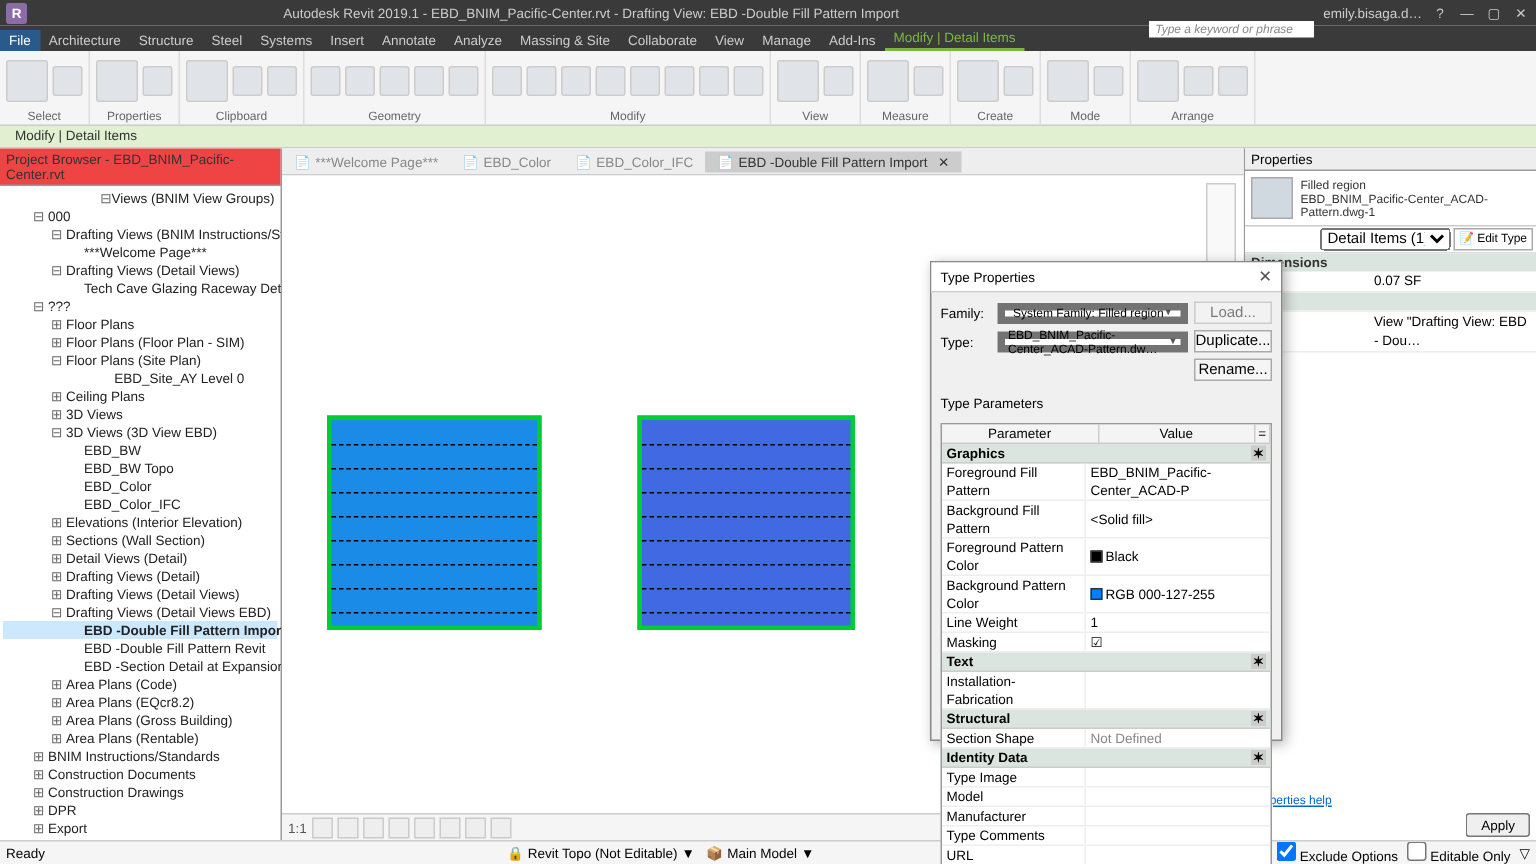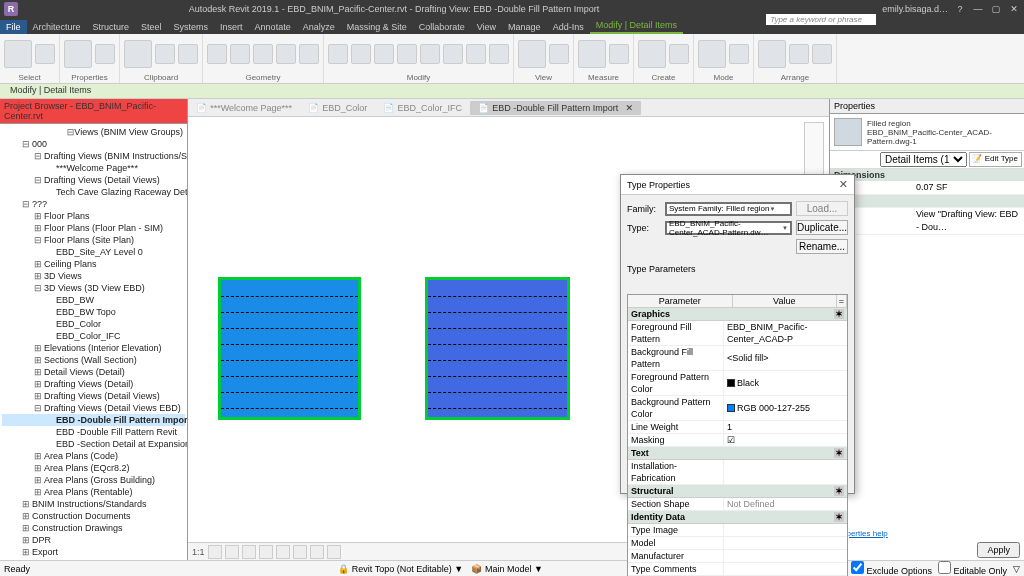--- a/index.html
+++ b/index.html
@@ -54,24 +54,24 @@
     .props-pane .phead { background: #dbe5e0; padding: 1px 4px; font-weight: bold; color: #333; }
     .statusbar { position: absolute; bottom: 0; left: 0; right: 0; height: 16px; background: #f5f5f5; border-top: 1px solid #ccc; display: flex; align-items: center; font-size: 9px; padding: 0 4px; justify-content: space-between; }
     .statusbar .sb-mid { display: flex; gap: 8px; }
     .statusbar .sb-right { display: flex; gap: 6px; align-items: center; }
     .dialog { position: absolute; left: 620px; top: 174px; width: 235px; height: 320px; background: #f0f0f0; border: 1px solid #888; box-shadow: 2px 2px 8px rgba(0,0,0,0.3); font-size: 9px; display: flex; flex-direction: column; }
     .dialog .dlg-title { background: #fff; padding: 3px 6px; border-bottom: 1px solid #ccc; display: flex; justify-content: space-between; align-items: center; }
     .dialog .dlg-title .close { cursor: pointer; font-size: 11px; color: #555; }
     .dialog .dlg-body { padding: 6px; flex: 1; display: flex; flex-direction: column; }
     .dlg-row { display: flex; align-items: center; margin-bottom: 4px; gap: 4px; }
     .dlg-row label { width: 34px; }
-    .dlg-row .combo { flex: 1; border: 2px solid #737373; background: #fff; padding: 1px 2px; font-size: 8px; height: 14px; display: flex; align-items: center; justify-content: flex-start; }
+    .dlg-row .combo { flex: 1; border: 5px solid #737373; background: #fff; padding: 1px 2px; font-size: 8px; height: 14px; display: flex; align-items: center; justify-content: center; }
     .dlg-row .combo::after { content: "▼"; font-size: 6px; color: #555; }
     .dlg-btn { width: 52px; border: 1px solid #aaa; background: #f5f5f5; text-align: center; padding: 1px 0; font-size: 10px; cursor: pointer; }
-    .params-label { margin: 6px 0 20px; }
+    .params-label { margin: 6px 0 8px; }
     .params-grid { border: 1px solid #999; background: #fff; flex: 1; overflow: auto; }
     .params-grid .gh { display: flex; background: #f4f4f4; border-bottom: 1px solid #ccc; }
     .params-grid .gh div { flex: 1; text-align: center; padding: 1px; border-right: 1px solid #ccc; }
     .params-grid .cat { background: #dbe5e0; font-weight: bold; padding: 1px 3px; border-bottom: 1px solid #ccc; display: flex; justify-content: space-between; }
     .params-grid .cat .btn { background: #ccc; width: 10px; text-align: center; cursor: pointer; }
     .params-grid .row { display: flex; border-bottom: 1px solid #eee; line-height: 12px; }
     .params-grid .row .c1 { flex: 0 0 96px; padding: 0 3px; border-right: 1px solid #eee; }
     .params-grid .row .c2 { flex: 1; padding: 0 3px; display: flex; align-items: center; gap: 2px; }
     .swatch { width: 8px; height: 8px; border: 1px solid #333; display: inline-block; }
     .props-help { color: #06c; text-decoration: underline; font-size: 8px; padding: 2px 4px; }
@@ -204,21 +204,21 @@
         <div class="item" style="padding-left: 0px; text-align: right;"><span class="toggle">⊟</span>Views (BNIM View Groups)</div>
         <div class="item" style="padding-left: 20px;"><span class="toggle">⊟</span>000</div>
         <div class="item" style="padding-left: 32px;"><span class="toggle">⊟</span>Drafting Views (BNIM Instructions/Standards)</div>
         <div class="item" style="padding-left: 44px;"><span class="toggle"></span>***Welcome Page***</div>
         <div class="item" style="padding-left: 32px;"><span class="toggle">⊟</span>Drafting Views (Detail Views)</div>
         <div class="item" style="padding-left: 44px;"><span class="toggle"></span>Tech Cave Glazing Raceway Detail B</div>
         <div class="item" style="padding-left: 20px;"><span class="toggle">⊟</span>???</div>
         <div class="item" style="padding-left: 32px;"><span class="toggle">⊞</span>Floor Plans</div>
         <div class="item" style="padding-left: 32px;"><span class="toggle">⊞</span>Floor Plans (Floor Plan - SIM)</div>
         <div class="item" style="padding-left: 32px;"><span class="toggle">⊟</span>Floor Plans (Site Plan)</div>
-        <div class="item" style="padding-left: 44px;"><span class="toggle"></span>EBD_Site_AY Level 0</div>
+        <div class="item" style="padding-left: 44px; text-align: center;"><span class="toggle"></span>EBD_Site_AY Level 0</div>
         <div class="item" style="padding-left: 32px;"><span class="toggle">⊞</span>Ceiling Plans</div>
         <div class="item" style="padding-left: 32px;"><span class="toggle">⊞</span>3D Views</div>
         <div class="item" style="padding-left: 32px;"><span class="toggle">⊟</span>3D Views (3D View EBD)</div>
         <div class="item" style="padding-left: 44px;"><span class="toggle"></span>EBD_BW</div>
         <div class="item" style="padding-left: 44px;"><span class="toggle"></span>EBD_BW Topo</div>
         <div class="item" style="padding-left: 44px;"><span class="toggle"></span>EBD_Color</div>
         <div class="item" style="padding-left: 44px;"><span class="toggle"></span>EBD_Color_IFC</div>
         <div class="item" style="padding-left: 32px;"><span class="toggle">⊞</span>Elevations (Interior Elevation)</div>
         <div class="item" style="padding-left: 32px;"><span class="toggle">⊞</span>Sections (Wall Section)</div>
         <div class="item" style="padding-left: 32px;"><span class="toggle">⊞</span>Detail Views (Detail)</div>

